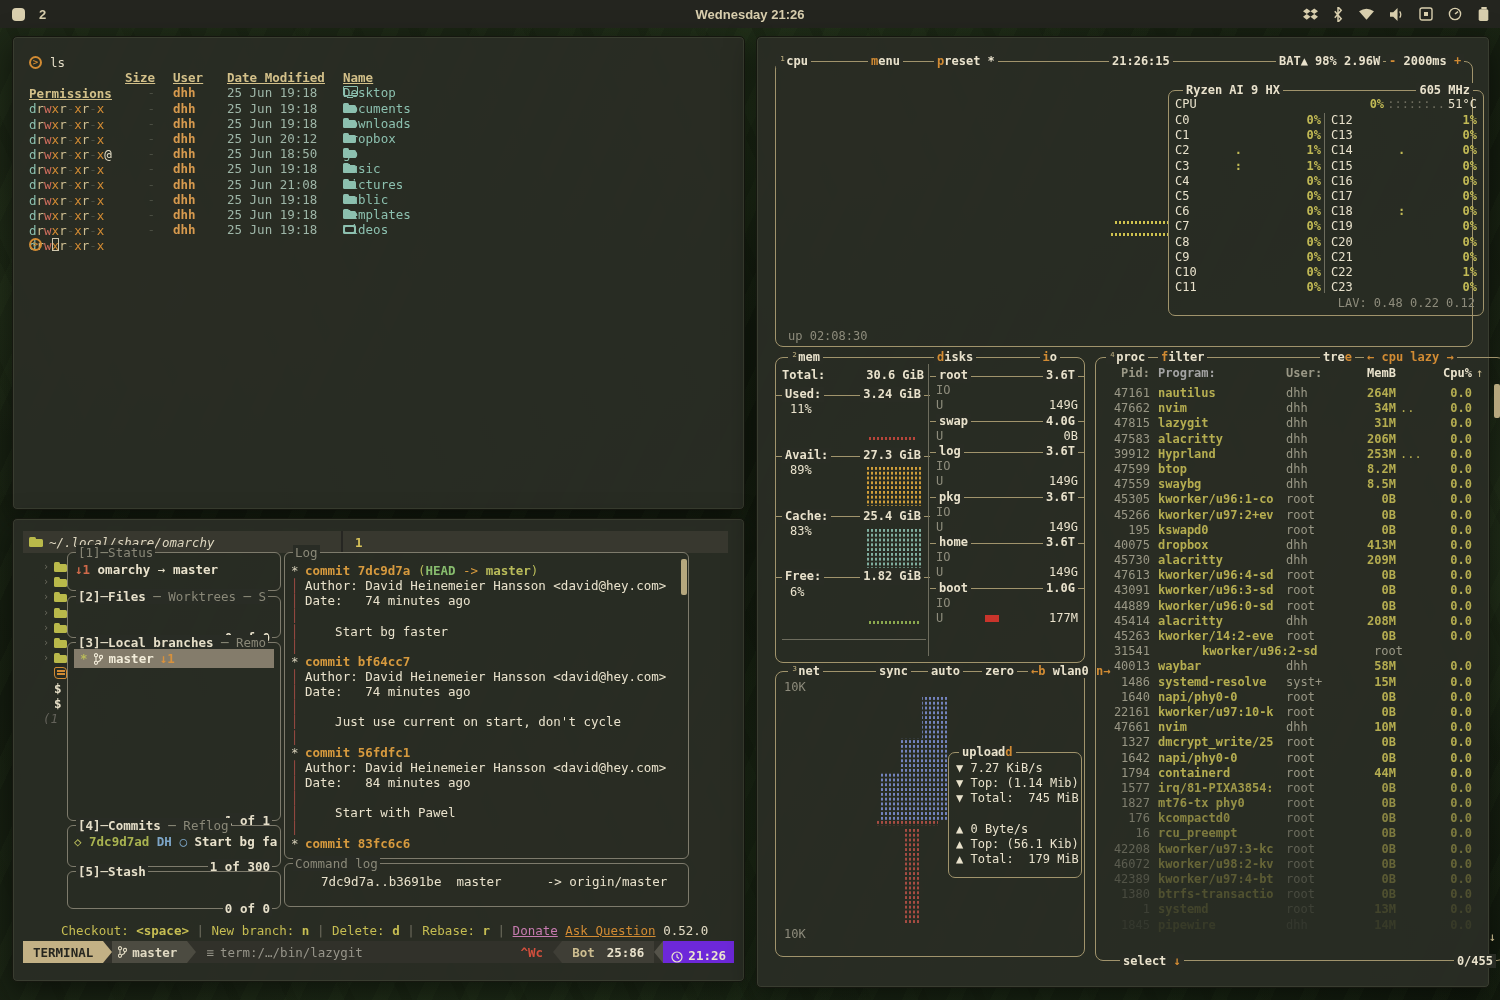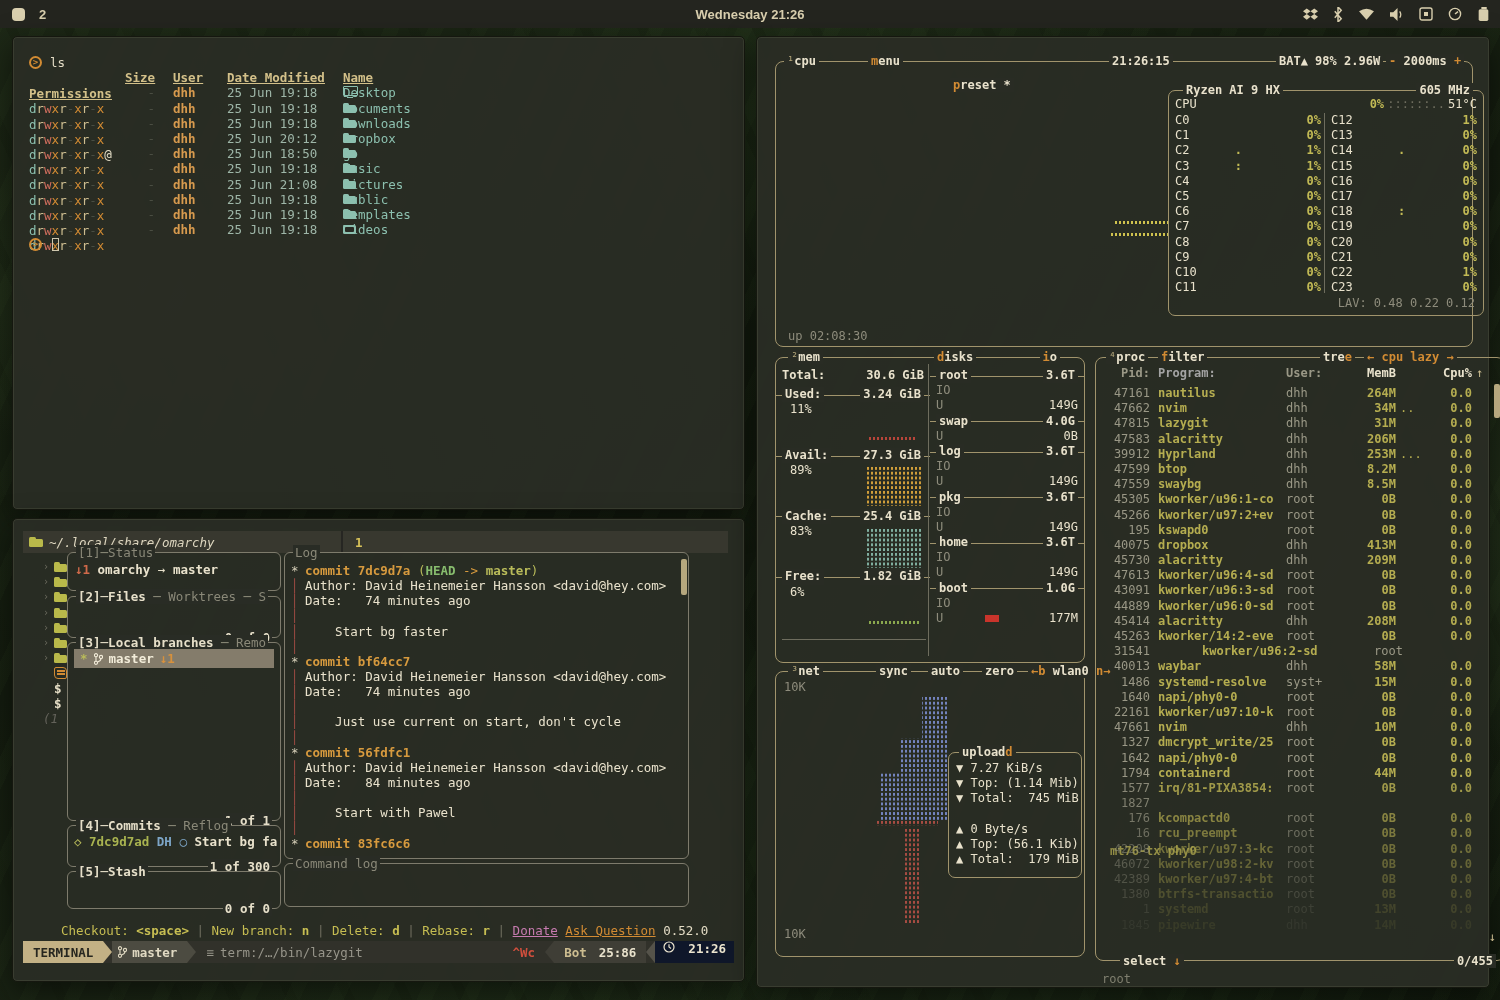--- a/index.html
+++ b/index.html
@@ -96,21 +96,21 @@
   .sl-mode{background:#c3b185;color:#26261f;font-weight:bold;padding:0 10px;height:22px;display:flex;align-items:center;}
   .sl-arrow-r{width:0;height:0;border-top:11px solid transparent;border-bottom:11px solid transparent;border-left:9px solid #c3b185;}
   .sl-branchseg{background:#4c4b41;height:22px;display:flex;align-items:center;padding:0 10px 0 6px;gap:5px;color:#e0d9c2;font-weight:bold;}
   .sl-arrow-r2{width:0;height:0;border-top:11px solid transparent;border-bottom:11px solid transparent;border-left:9px solid #4c4b41;}
   .sl-file{color:#97958a;margin-left:10px;display:flex;align-items:center;gap:6px;}
   .sl-right{margin-left:auto;display:flex;align-items:center;height:22px;}
   .sl-flag{color:#d14f3d;font-weight:bold;margin-right:10px;}
   .sl-arrow-l{width:0;height:0;border-top:11px solid transparent;border-bottom:11px solid transparent;border-right:9px solid #3f3e36;}
   .sl-posseg{background:#3f3e36;height:22px;display:flex;align-items:center;padding:0 10px;gap:12px;}
   .sl-arrow-l2{width:0;height:0;border-top:11px solid transparent;border-bottom:11px solid transparent;border-right:9px solid #55534a;}
-  .sl-timeseg{background:#0f172a;height:22px;display:flex;align-items:flex-start;padding:0 8px;gap:13px;color:#ece5cf;font-weight:bold;}
+  .sl-timeseg{background:#6d28d9;height:22px;display:flex;align-items:flex-end;padding:0 8px;gap:5px;color:#ece5cf;font-weight:bold;}
   
   #btop{left:756px;top:36px;width:734px;height:952px;font-size:12px;color:var(--white);}
   .bbox{position:absolute;border:1px solid var(--border);border-radius:8px;}
   .btit{position:absolute;top:-8px;background:#292c24;padding:0 3px;white-space:pre;font-weight:bold;}
   .btit .sup{color:var(--sand2);font-weight:normal;} .btit .key{color:var(--orange);} .btit .t{color:#e9e2cc;}
   .brow{height:15.2px;line-height:15.2px;display:flex;align-items:center;white-space:pre;}
   .tickrow{position:relative;}
   .tickrow:before{content:"";position:absolute;left:-6px;right:-6px;top:50%;height:1px;background:var(--border);}
   .tickrow .lbl,.tickrow .val{position:relative;background:#292c24;padding:0 3px;font-weight:bold;color:#e9e2cc;}
   .tickrow .val{margin-left:auto;}
@@ -314,20 +314,21 @@
         <div class="logline"><span class="lg-graph lg-pipe">│</span><span class="wt"></span></div>
         <div class="logline"><span class="lg-graph lg-pipe">│</span><span class="wt">    Start with Pawel</span></div>
         <div class="logline"><span class="lg-graph lg-pipe">│</span><span class="wt"></span></div>
         <div class="logline"><span class="lg-graph">*</span><span class="lg-hash bold">commit 83fc6c6</span></div>
       </div>
     <div class="scrollthumb" style="right:1px;top:6px;height:36px;"></div>
   </div>
 
   <div class="lgpanel" style="left:271px;top:344px;width:405px;height:44px;">
     <div class="lgtitle"><span class="tsec">Command log</span></div>
+    <div class="brow wt" style="padding-left:36px;margin-top:10px;">7dc9d7a..b3691be  master      -&gt; origin/master</div>
   </div>
 
   <div class="keybar" id="lg-keybar"><span class="kb-act">Checkout: </span><span class="kb-act bold">&lt;space&gt;</span><span class="kb-sep"> | </span><span class="kb-act">New branch: </span><span class="kb-act bold">n</span><span class="kb-sep"> | </span><span class="kb-act">Delete: </span><span class="kb-act bold">d</span><span class="kb-sep"> | </span><span class="kb-act">Rebase: </span><span class="kb-act bold">r</span><span class="kb-sep"> | </span><span class="kb-donate">Donate</span><span> </span><span class="kb-ask">Ask Question</span><span class="kb-ver"> 0.52.0</span></div>
 
   <div id="statusline">
     <span class="sl-mode">TERMINAL</span>
     <span class="sl-arrow-r"></span>
     <span class="sl-branchseg">
       <svg width="9" height="12" viewBox="0 0 9 12">
           <circle cx="2" cy="2.2" r="1.6" fill="none" stroke="#e0d9c2" stroke-width="1.1"></circle>
@@ -357,23 +358,23 @@
           </svg>
         <span>21:26</span>
       </span>
     </span>
   </div>
 </div>
 
 <div id="btop" class="win mono">
 
   <div class="bbox" style="left:18px;top:24px;width:698px;height:286px;">
-    <div class="btit" style="left:8px;"><span class="sup">¹</span><span class="t">cpu</span></div>
+    <div class="btit" style="left:0;"><span class="sup">¹</span><span class="t">cpu</span></div>
     <div class="btit" style="left:92px;"><span class="key">m</span><span class="t">enu</span></div>
-    <div class="btit" style="left:174px;margin-top:24px;"><span class="key">p</span><span class="t">reset *</span></div>
+    <div class="btit" style="left:158px;"><span class="key">p</span><span class="t">reset *</span></div>
     <div class="btit" style="left:333px;"><span class="t">21:26:15</span></div>
     <div class="btit" style="left:500px;"><span class="t">BAT▲ 98% 2.96W</span></div>
     <div class="btit" style="left:610px;"><span class="key">-</span><span class="t"> </span><span class="t">2000ms</span><span class="t"> </span><span class="key">+</span></div>
 
     <div class="dg" style="--c:#cfc24e;left:338px;top:158px;width:54px;height:5px;"></div>
     <div class="dg" style="--c:#cfc24e;left:334px;top:170px;width:60px;height:5px;"></div>
 
     <div class="bbox" style="left:392px;top:28px;width:316px;height:226px;border-radius:7px;">
       <div class="btit" style="left:14px;"><span class="t">Ryzen AI 9 HX</span></div>
       <div class="btit" style="right:10px;"><span class="t">605 MHz</span></div>
@@ -537,21 +538,21 @@
         <div class="procrow" style="opacity: 1; gap: 44px;"><span class="pr-pid">31541</span><span class="pr-prog">kworker/u96:2-sd</span><span class="pr-user">root</span><span class="pr-mem">0B</span><span class="pr-trail"></span><span class="pr-cpu">0.0</span></div>
         <div class="procrow" style="opacity: 1;"><span class="pr-pid">40013</span><span class="pr-prog">waybar</span><span class="pr-user">dhh</span><span class="pr-mem">58M</span><span class="pr-trail"></span><span class="pr-cpu">0.0</span></div>
         <div class="procrow" style="opacity: 1;"><span class="pr-pid">1486</span><span class="pr-prog">systemd-resolve</span><span class="pr-user">syst+</span><span class="pr-mem">15M</span><span class="pr-trail"></span><span class="pr-cpu">0.0</span></div>
         <div class="procrow" style="opacity: 1;"><span class="pr-pid">1640</span><span class="pr-prog">napi/phy0-0</span><span class="pr-user">root</span><span class="pr-mem">0B</span><span class="pr-trail"></span><span class="pr-cpu">0.0</span></div>
         <div class="procrow" style="opacity: 1;"><span class="pr-pid">22161</span><span class="pr-prog">kworker/u97:10-k</span><span class="pr-user">root</span><span class="pr-mem">0B</span><span class="pr-trail"></span><span class="pr-cpu">0.0</span></div>
         <div class="procrow" style="opacity: 1;"><span class="pr-pid">47661</span><span class="pr-prog">nvim</span><span class="pr-user">dhh</span><span class="pr-mem">10M</span><span class="pr-trail"></span><span class="pr-cpu">0.0</span></div>
         <div class="procrow" style="opacity: 1;"><span class="pr-pid">1327</span><span class="pr-prog">dmcrypt_write/25</span><span class="pr-user">root</span><span class="pr-mem">0B</span><span class="pr-trail"></span><span class="pr-cpu">0.0</span></div>
         <div class="procrow" style="opacity: 1;"><span class="pr-pid">1642</span><span class="pr-prog">napi/phy0-0</span><span class="pr-user">root</span><span class="pr-mem">0B</span><span class="pr-trail"></span><span class="pr-cpu">0.0</span></div>
         <div class="procrow" style="opacity: 1;"><span class="pr-pid">1794</span><span class="pr-prog">containerd</span><span class="pr-user">root</span><span class="pr-mem">44M</span><span class="pr-trail"></span><span class="pr-cpu">0.0</span></div>
         <div class="procrow" style="opacity: 0.85;"><span class="pr-pid">1577</span><span class="pr-prog">irq/81-PIXA3854:</span><span class="pr-user">root</span><span class="pr-mem">0B</span><span class="pr-trail"></span><span class="pr-cpu">0.0</span></div>
-        <div class="procrow" style="opacity: 0.77; flex-direction: column;"><span class="pr-pid">1827</span><span class="pr-prog">mt76-tx phy0</span><span class="pr-user">root</span><span class="pr-mem">0B</span><span class="pr-trail"></span><span class="pr-cpu">0.0</span></div>
+        <div class="procrow" style="opacity: 0.77;"><span class="pr-pid">1827</span><span class="pr-prog">mt76-tx phy0</span><span class="pr-user">root</span><span class="pr-mem">0B</span><span class="pr-trail"></span><span class="pr-cpu">0.0</span></div>
         <div class="procrow" style="opacity: 0.69;"><span class="pr-pid">176</span><span class="pr-prog">kcompactd0</span><span class="pr-user">root</span><span class="pr-mem">0B</span><span class="pr-trail"></span><span class="pr-cpu">0.0</span></div>
         <div class="procrow" style="opacity: 0.6;"><span class="pr-pid">16</span><span class="pr-prog">rcu_preempt</span><span class="pr-user">root</span><span class="pr-mem">0B</span><span class="pr-trail"></span><span class="pr-cpu">0.0</span></div>
         <div class="procrow" style="opacity: 0.52;"><span class="pr-pid">42208</span><span class="pr-prog">kworker/u97:3-kc</span><span class="pr-user">root</span><span class="pr-mem">0B</span><span class="pr-trail"></span><span class="pr-cpu">0.0</span></div>
         <div class="procrow" style="opacity: 0.44;"><span class="pr-pid">46072</span><span class="pr-prog">kworker/u98:2-kv</span><span class="pr-user">root</span><span class="pr-mem">0B</span><span class="pr-trail"></span><span class="pr-cpu">0.0</span></div>
         <div class="procrow" style="opacity: 0.36;"><span class="pr-pid">42389</span><span class="pr-prog">kworker/u97:4-bt</span><span class="pr-user">root</span><span class="pr-mem">0B</span><span class="pr-trail"></span><span class="pr-cpu">0.0</span></div>
         <div class="procrow" style="opacity: 0.28;"><span class="pr-pid">1380</span><span class="pr-prog">btrfs-transactio</span><span class="pr-user">root</span><span class="pr-mem">0B</span><span class="pr-trail"></span><span class="pr-cpu">0.0</span></div>
         <div class="procrow" style="opacity: 0.19;"><span class="pr-pid">1</span><span class="pr-prog">systemd</span><span class="pr-user">root</span><span class="pr-mem">13M</span><span class="pr-trail"></span><span class="pr-cpu">0.0</span></div>
         <div class="procrow" style="opacity: 0.11;"><span class="pr-pid">1845</span><span class="pr-prog">pipewire</span><span class="pr-user">dhh</span><span class="pr-mem">14M</span><span class="pr-trail"></span><span class="pr-cpu">0.0</span></div>
       </div>
     <div style="position:absolute;right:8px;bottom:16px;color:#cdbd90;">↓</div>

